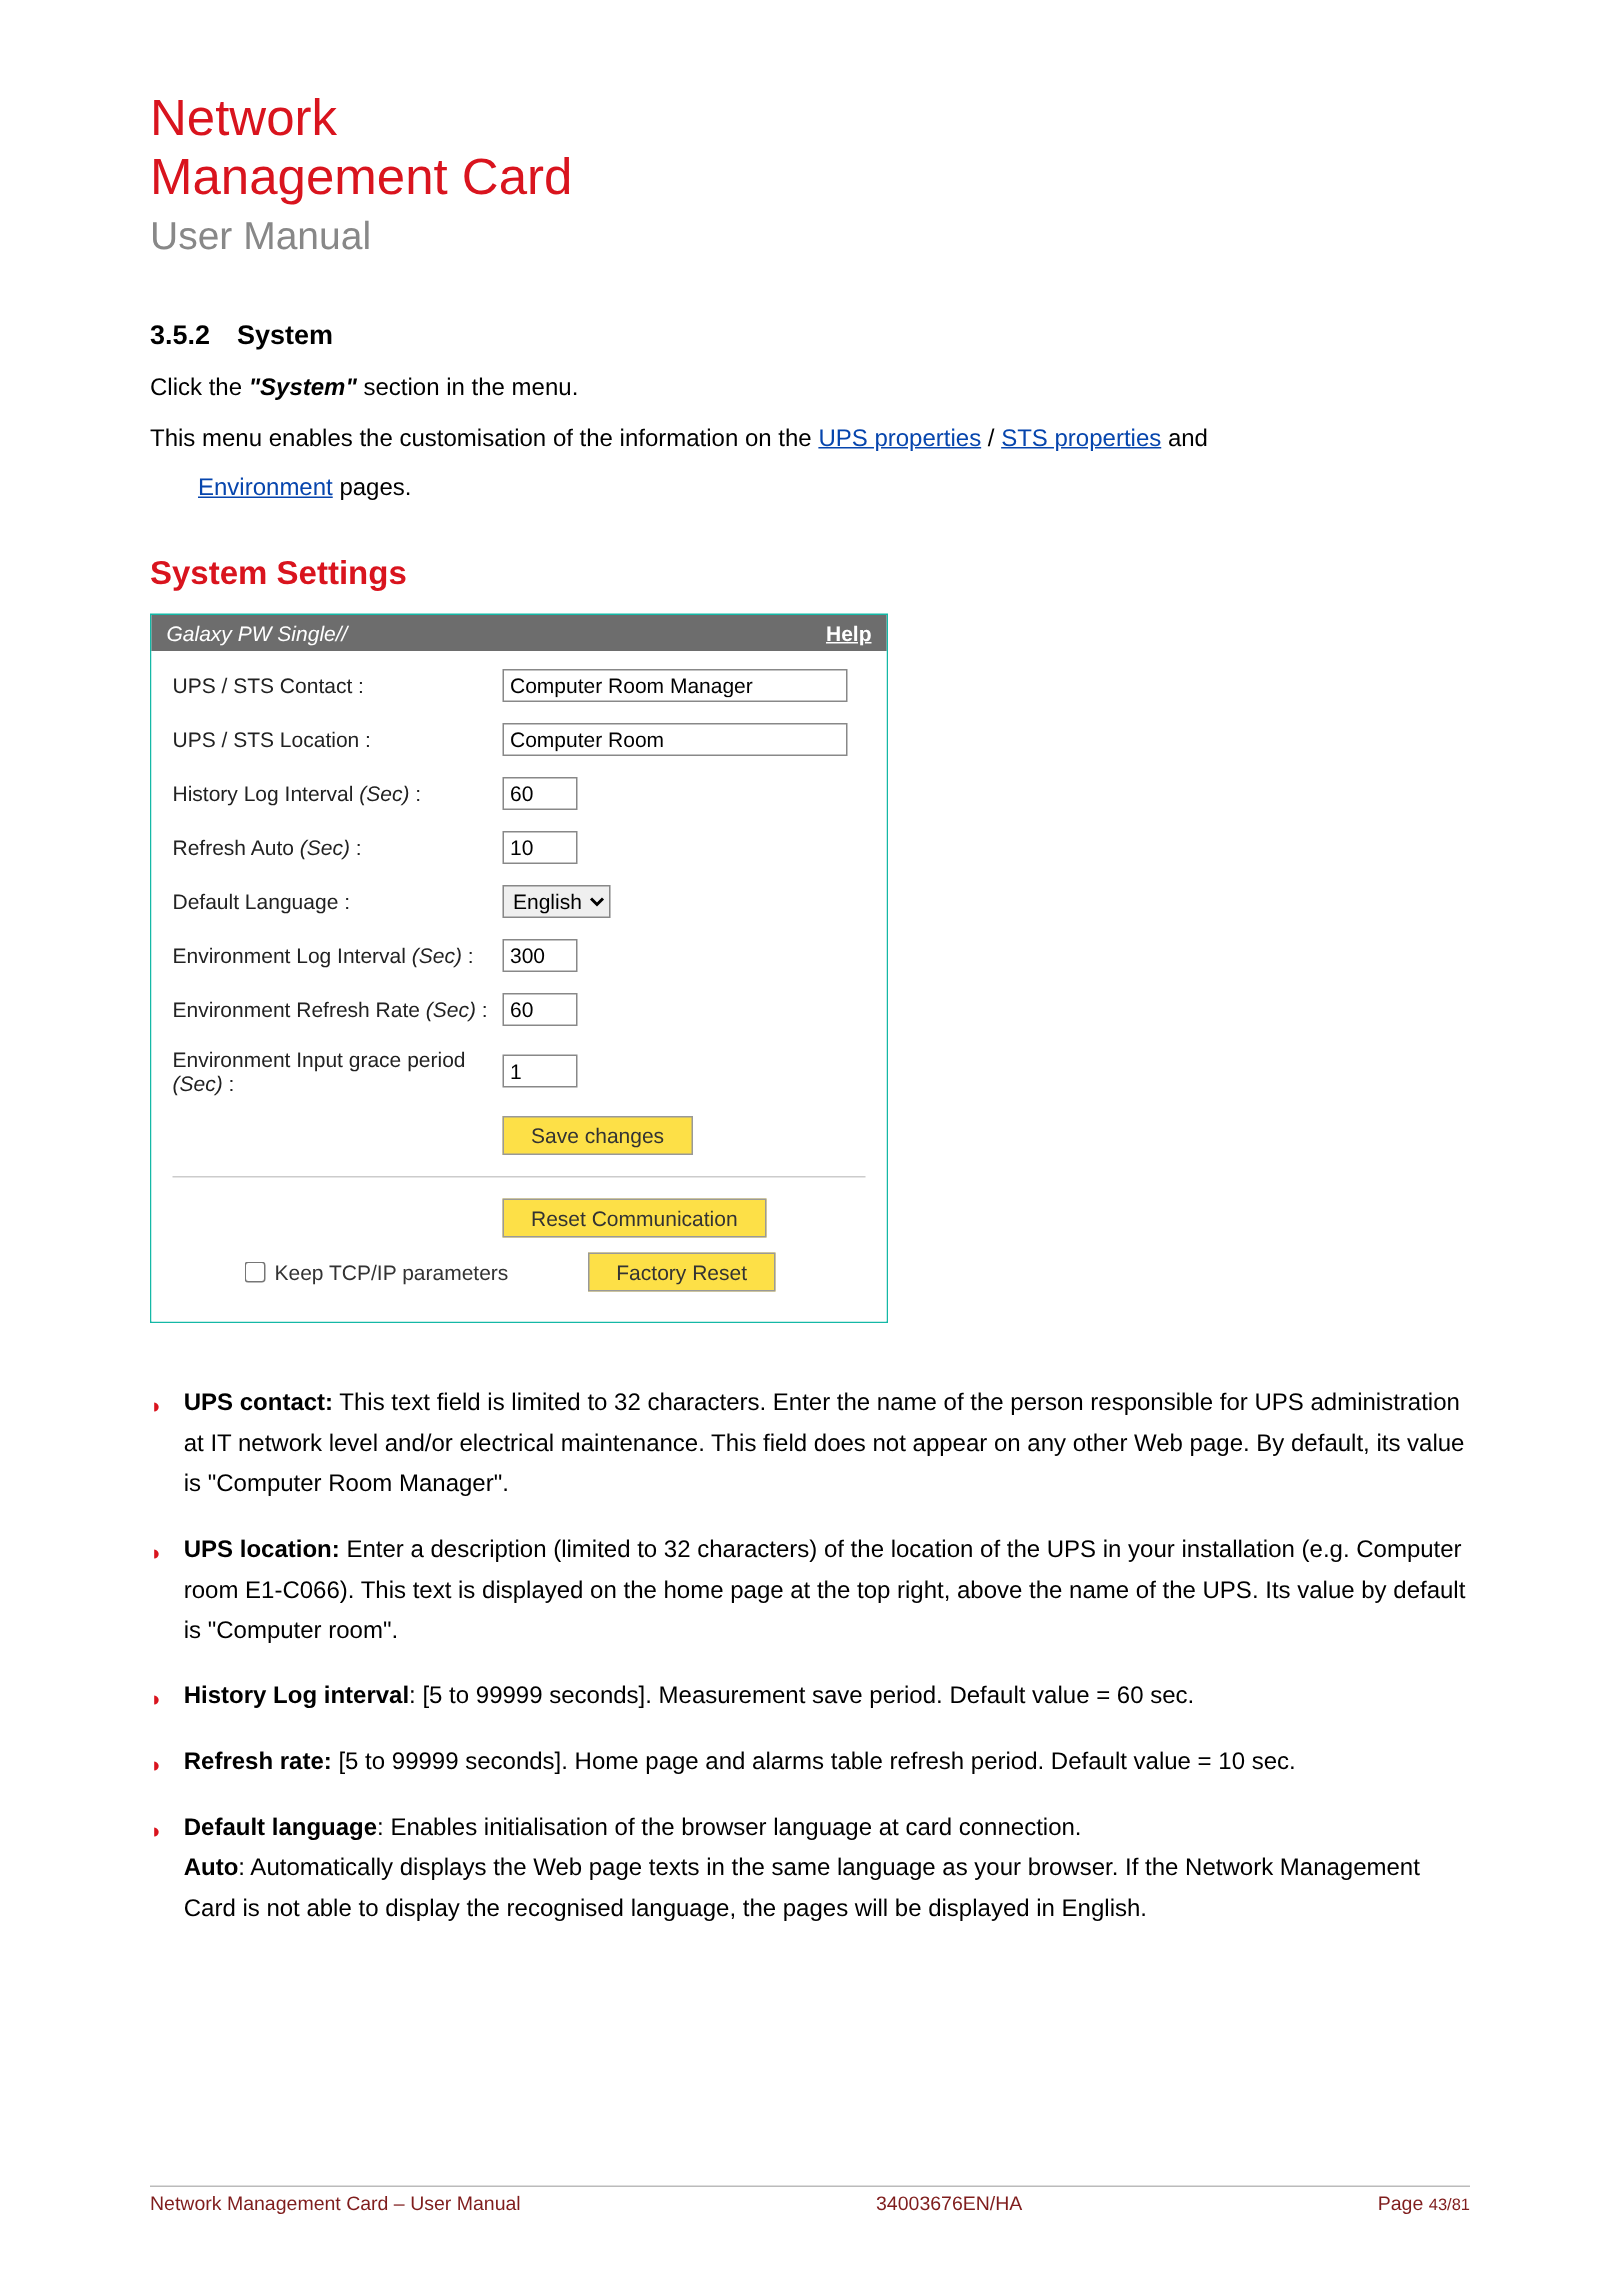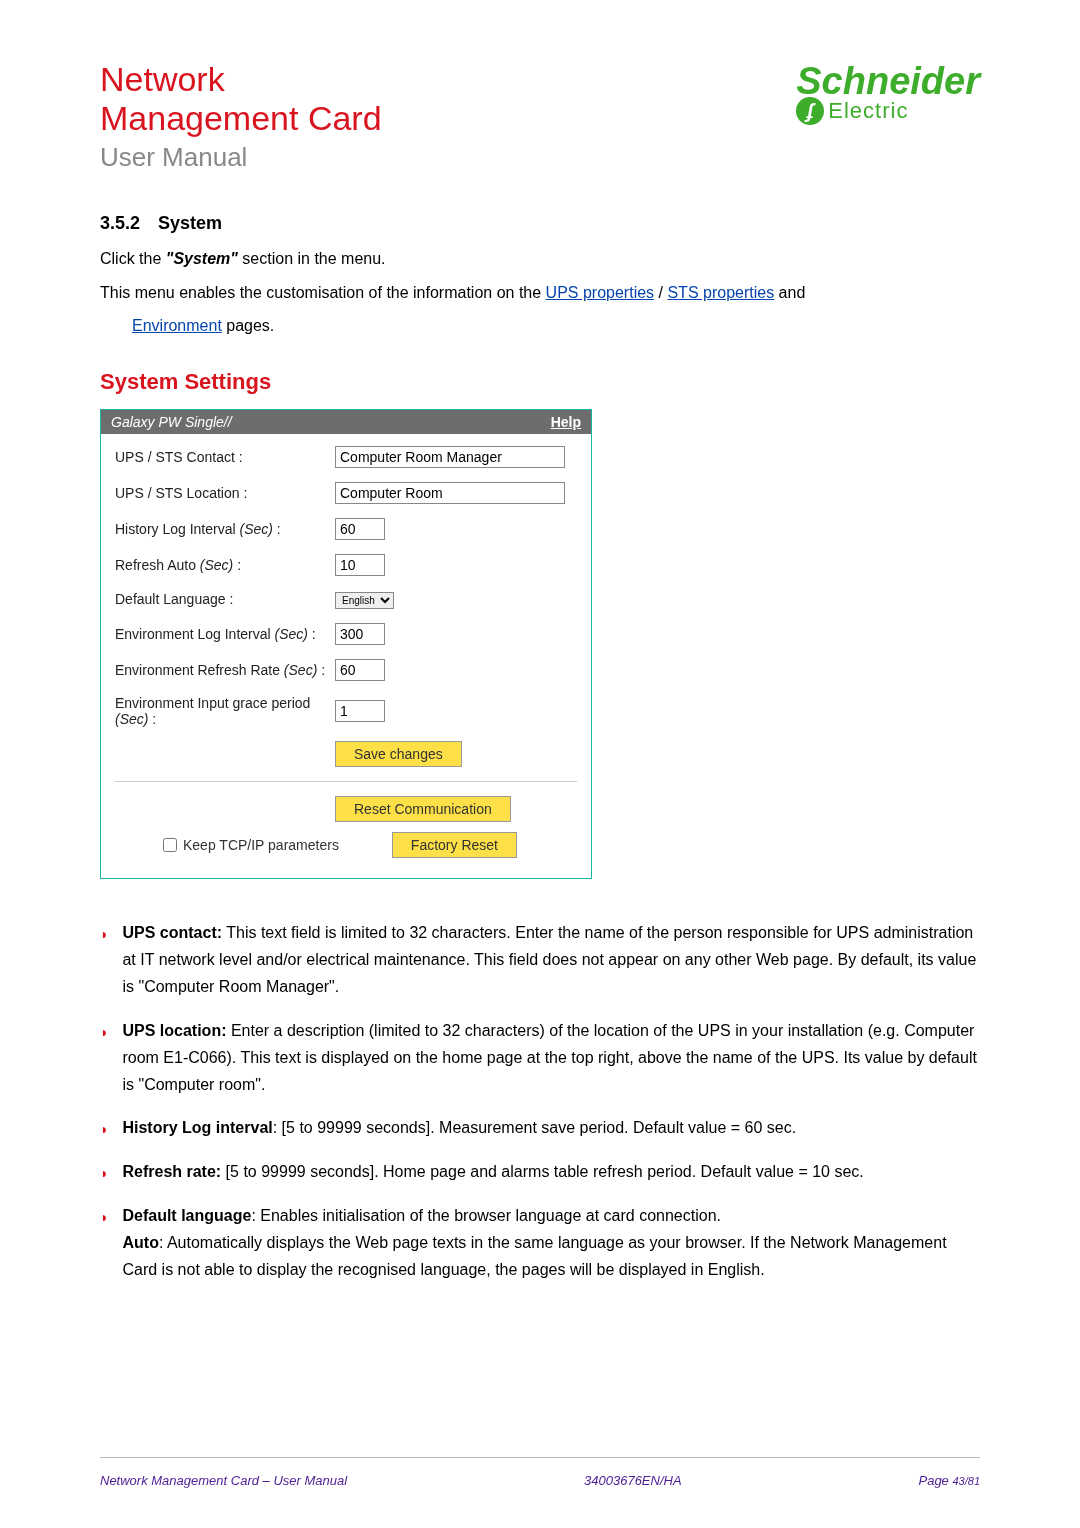--- a/index.html
+++ b/index.html
@@ -30,54 +30,47 @@
 .settings-panel { width: 492px; border: 1px solid #14b8a6; }
 .settings-hdr { background: #6d6d6d; color: #fff; display: flex; justify-content: space-between; padding: 4px 10px; font-size: 14px; }
 .settings-hdr .italic { font-style: italic; }
 .settings-hdr .help { font-weight: 700; text-decoration: underline; }
 .settings-body { padding: 12px 14px 20px; background: #fff; }
 .row { display: flex; align-items: center; margin-bottom: 14px; }
 .row .lbl { width: 220px; font-size: 14px; color: #222; }
 .row .lbl .ital { font-style: italic; }
 .row .ctrl { flex: 1; }
 .row input[type=text] { font-size: 14px; padding: 2px 4px; border: 1px solid #888; background: #fff; }
-.row select { font-size: 10px; padding: 1px 2px; border: 1px solid #888; }
+.row select { font-size: 14px; padding: 1px 2px; border: 1px solid #888; }
 .wide { width: 230px; }
 .narrow { width: 50px; }
 .btn { display: inline-block; background: #fde047; border: 1px solid #999; padding: 4px 18px; font-size: 14px; color: #333; }
 .btn-row { margin-left: 220px; margin-bottom: 10px; }
 .divider { border-top: 1px solid #ccc; margin: 14px 0; }
 .bottom-row { display: flex; align-items: center; justify-content: space-between; }
 .check-row { display: flex; align-items: center; gap: 6px; font-size: 14px; color: #333; padding-left: 48px; }
 .check-row input { width: 14px; height: 14px; }
 .bullets { margin-top: 40px; }
 .bullet-item { display: flex; margin-bottom: 16px; line-height: 1.7; font-size: 16px; }
 .bullet-icon { color: #d9141e; font-size: 14px; margin-right: 14px; flex-shrink: 0; margin-top: 4px; }
 .bullet-text { }
 .bullet-text .b { font-weight: 700; }
 .footer-rule { border-top: 1px solid #bbb; position: absolute; bottom: 70px; left: 100px; right: 100px; }
-.footer { position: absolute; bottom: 40px; left: 100px; right: 100px; display: flex; justify-content: space-between; font-size: 13px; color: #4c1d95; font-style: italic; }
+.footer { position: absolute; bottom: 52px; left: 100px; right: 100px; display: flex; justify-content: space-between; font-size: 13px; color: #7f1d1d; }
 .footer .pg { }
 .footer .pg .sm { font-size: 11px; }
 </style>
 </head>
 <body>
 
 <div class="header">
   <div class="title-block">
     <div class="title-main">Network</div>
     <div class="title-main">Management Card</div>
     <div class="title-sub">User Manual</div>
-  </div>
-  <div class="logo">
-    <div class="logo-schneider">Schneider</div>
-    <div class="logo-row">
-      <span class="logo-f">ʄ</span>
-      <span class="logo-electric">Electric</span>
-    </div>
   </div>
 </div>
 
 <div class="section-num">
   <span class="num">3.5.2</span><span>System</span>
 </div>
 
 <div class="body-text">
   <span>Click the </span><span class="bold-italic">"System"</span><span> section in the menu.</span>
 </div>

